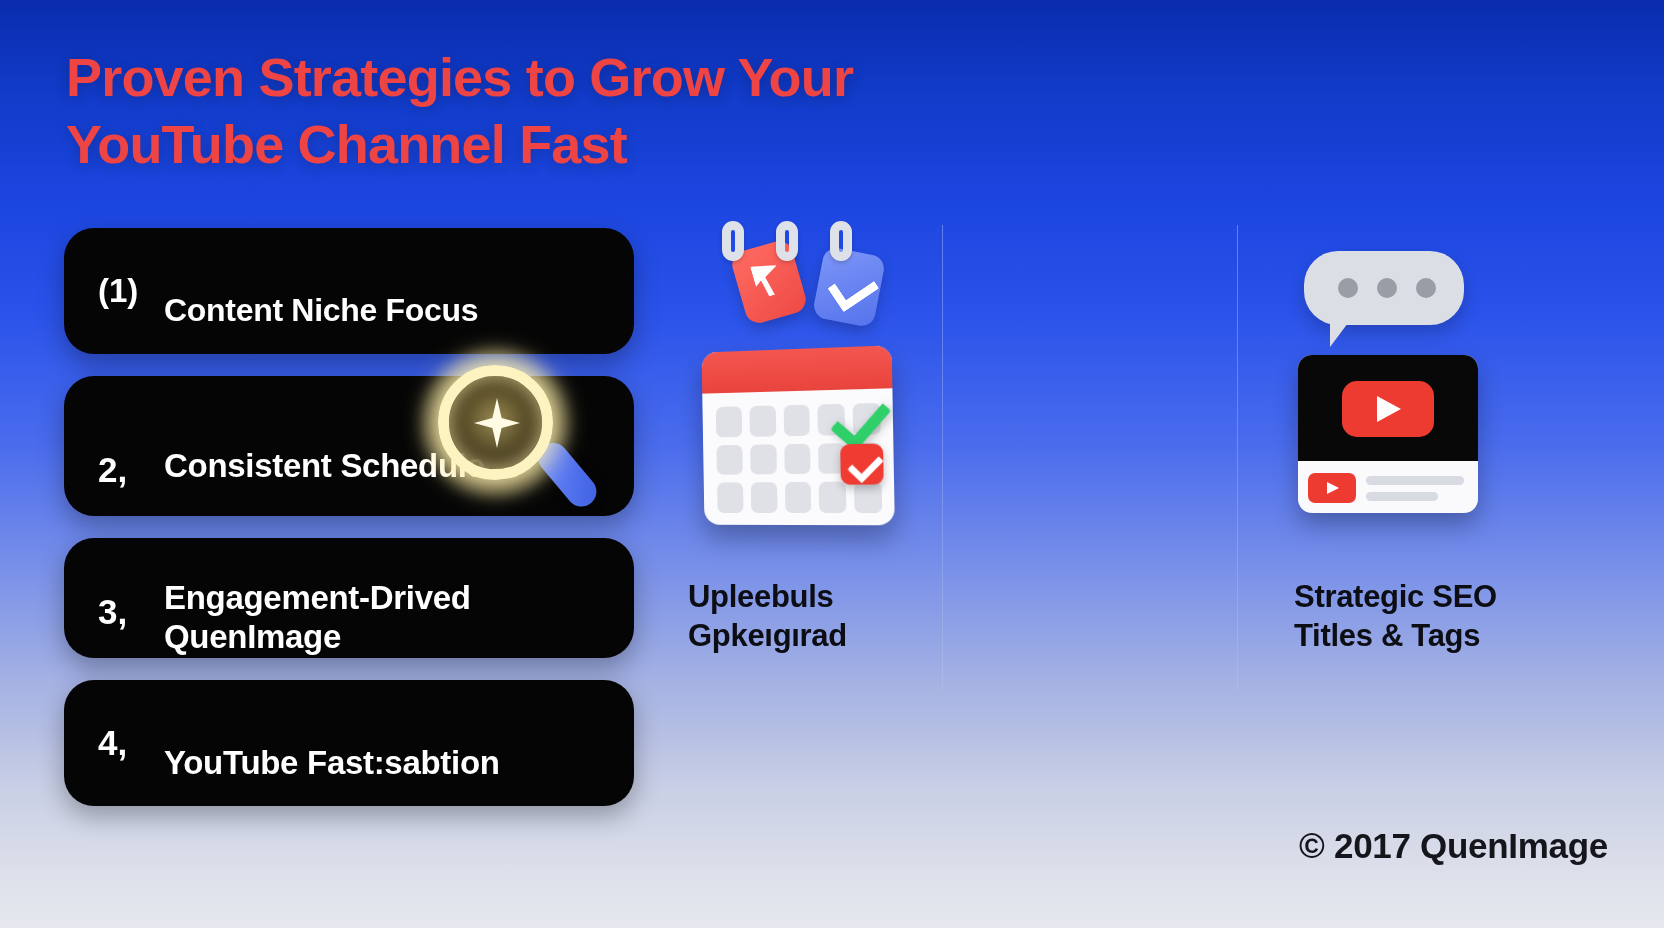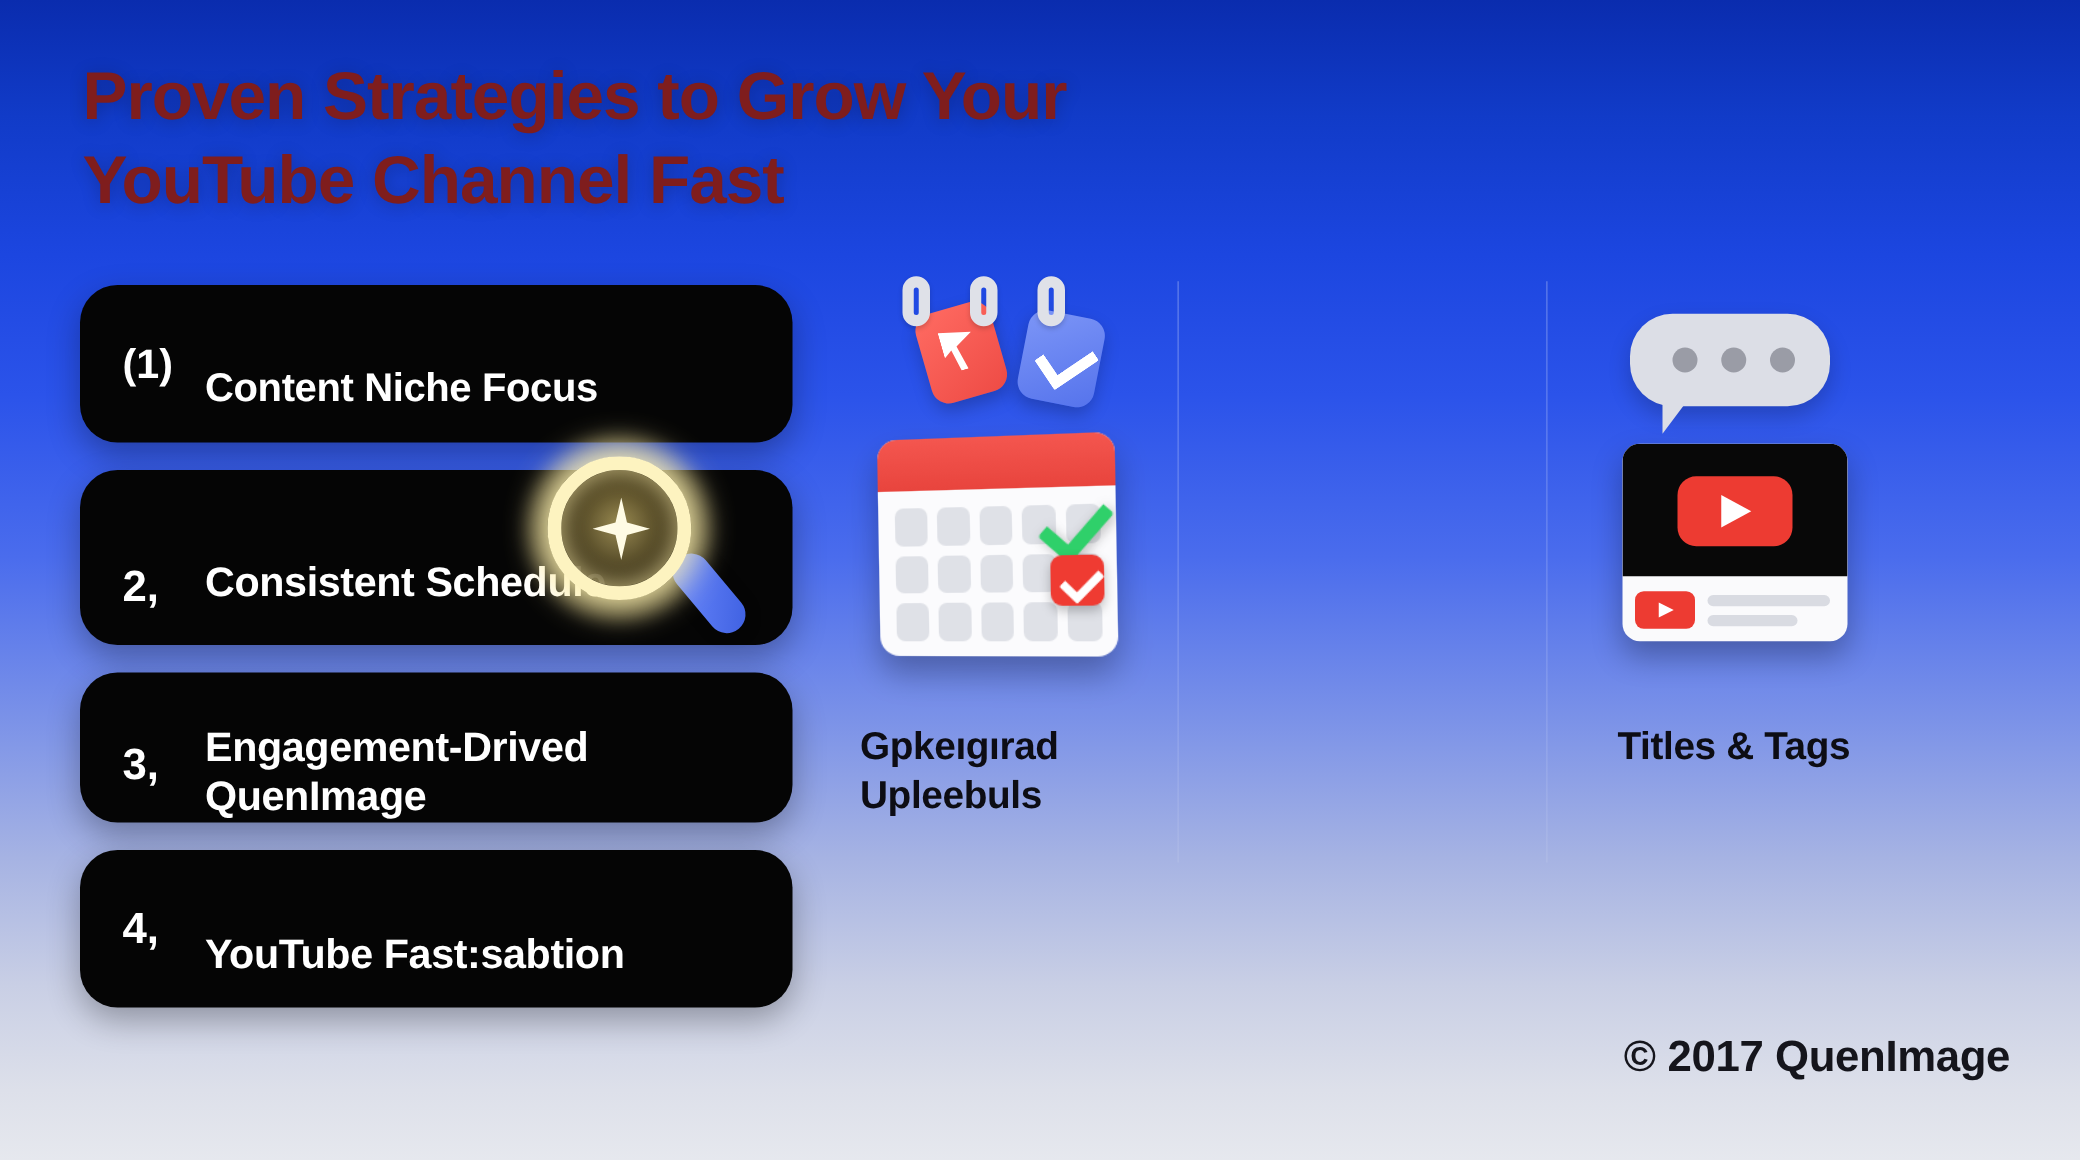--- a/index.html
+++ b/index.html
@@ -9,21 +9,21 @@
     background:linear-gradient(180deg,
       #0a2cae 0%, #113bc8 10%, #1c46e0 22%, #2b53ea 34%,
       #4a6ced 48%, #7b92e8 62%, #a6b3e3 74%, #c9cfe5 85%,
       #dde0ea 94%, #e6e8ee 100%);
     position:relative;
   }
 
   
   .title {
     position:absolute; left:66px; top:44px; width:1000px;
-    color:#7f1d1d; font-size:54px; font-weight:700;
+    color:#ef4444; font-size:54px; font-weight:700;
     line-height:1.24; letter-spacing:-0.8px;
     text-shadow:0 2px 14px rgba(0,0,0,.22);
   }
 
   
   .list { position:absolute; left:64px; top:228px; width:570px; }
   .card {
     background:#050505; border-radius:30px;
     display:flex; align-items:center; gap:22px;
     padding:0 34px; margin-bottom:22px;
@@ -271,22 +271,22 @@
           </div>
           <div class="chk-green"></div>
           <div class="chk-red"></div>
         </div>
         <div class="ring r1"></div>
         <div class="ring r2"></div>
         <div class="ring r3"></div>
       </div>
     </div>
     <div class="caption">
+      <div>Upleebuls</div>
       <div>Gpkeıgırad</div>
-      <div>Upleebuls</div>
     </div>
   </div>
 
   <div class="col c-b">
     <div class="art">
       <div class="vid-wrap">
         <div class="bubble">
           <div class="bdots">
             <span class="bdot"></span>
               <span class="bdot"></span>
@@ -297,20 +297,21 @@
           <div class="screen">
             <div class="playbtn"></div>
           </div>
           <div class="row-thumb"></div>
           <div class="row-l1"></div>
           <div class="row-l2"></div>
         </div>
       </div>
     </div>
     <div class="caption">
+      <div>Strategic SEO</div>
       <div>Titles &amp; Tags</div>
     </div>
   </div>
 
   <div class="col c-c">
     <div class="art">
       
     </div>
 
   </div>

